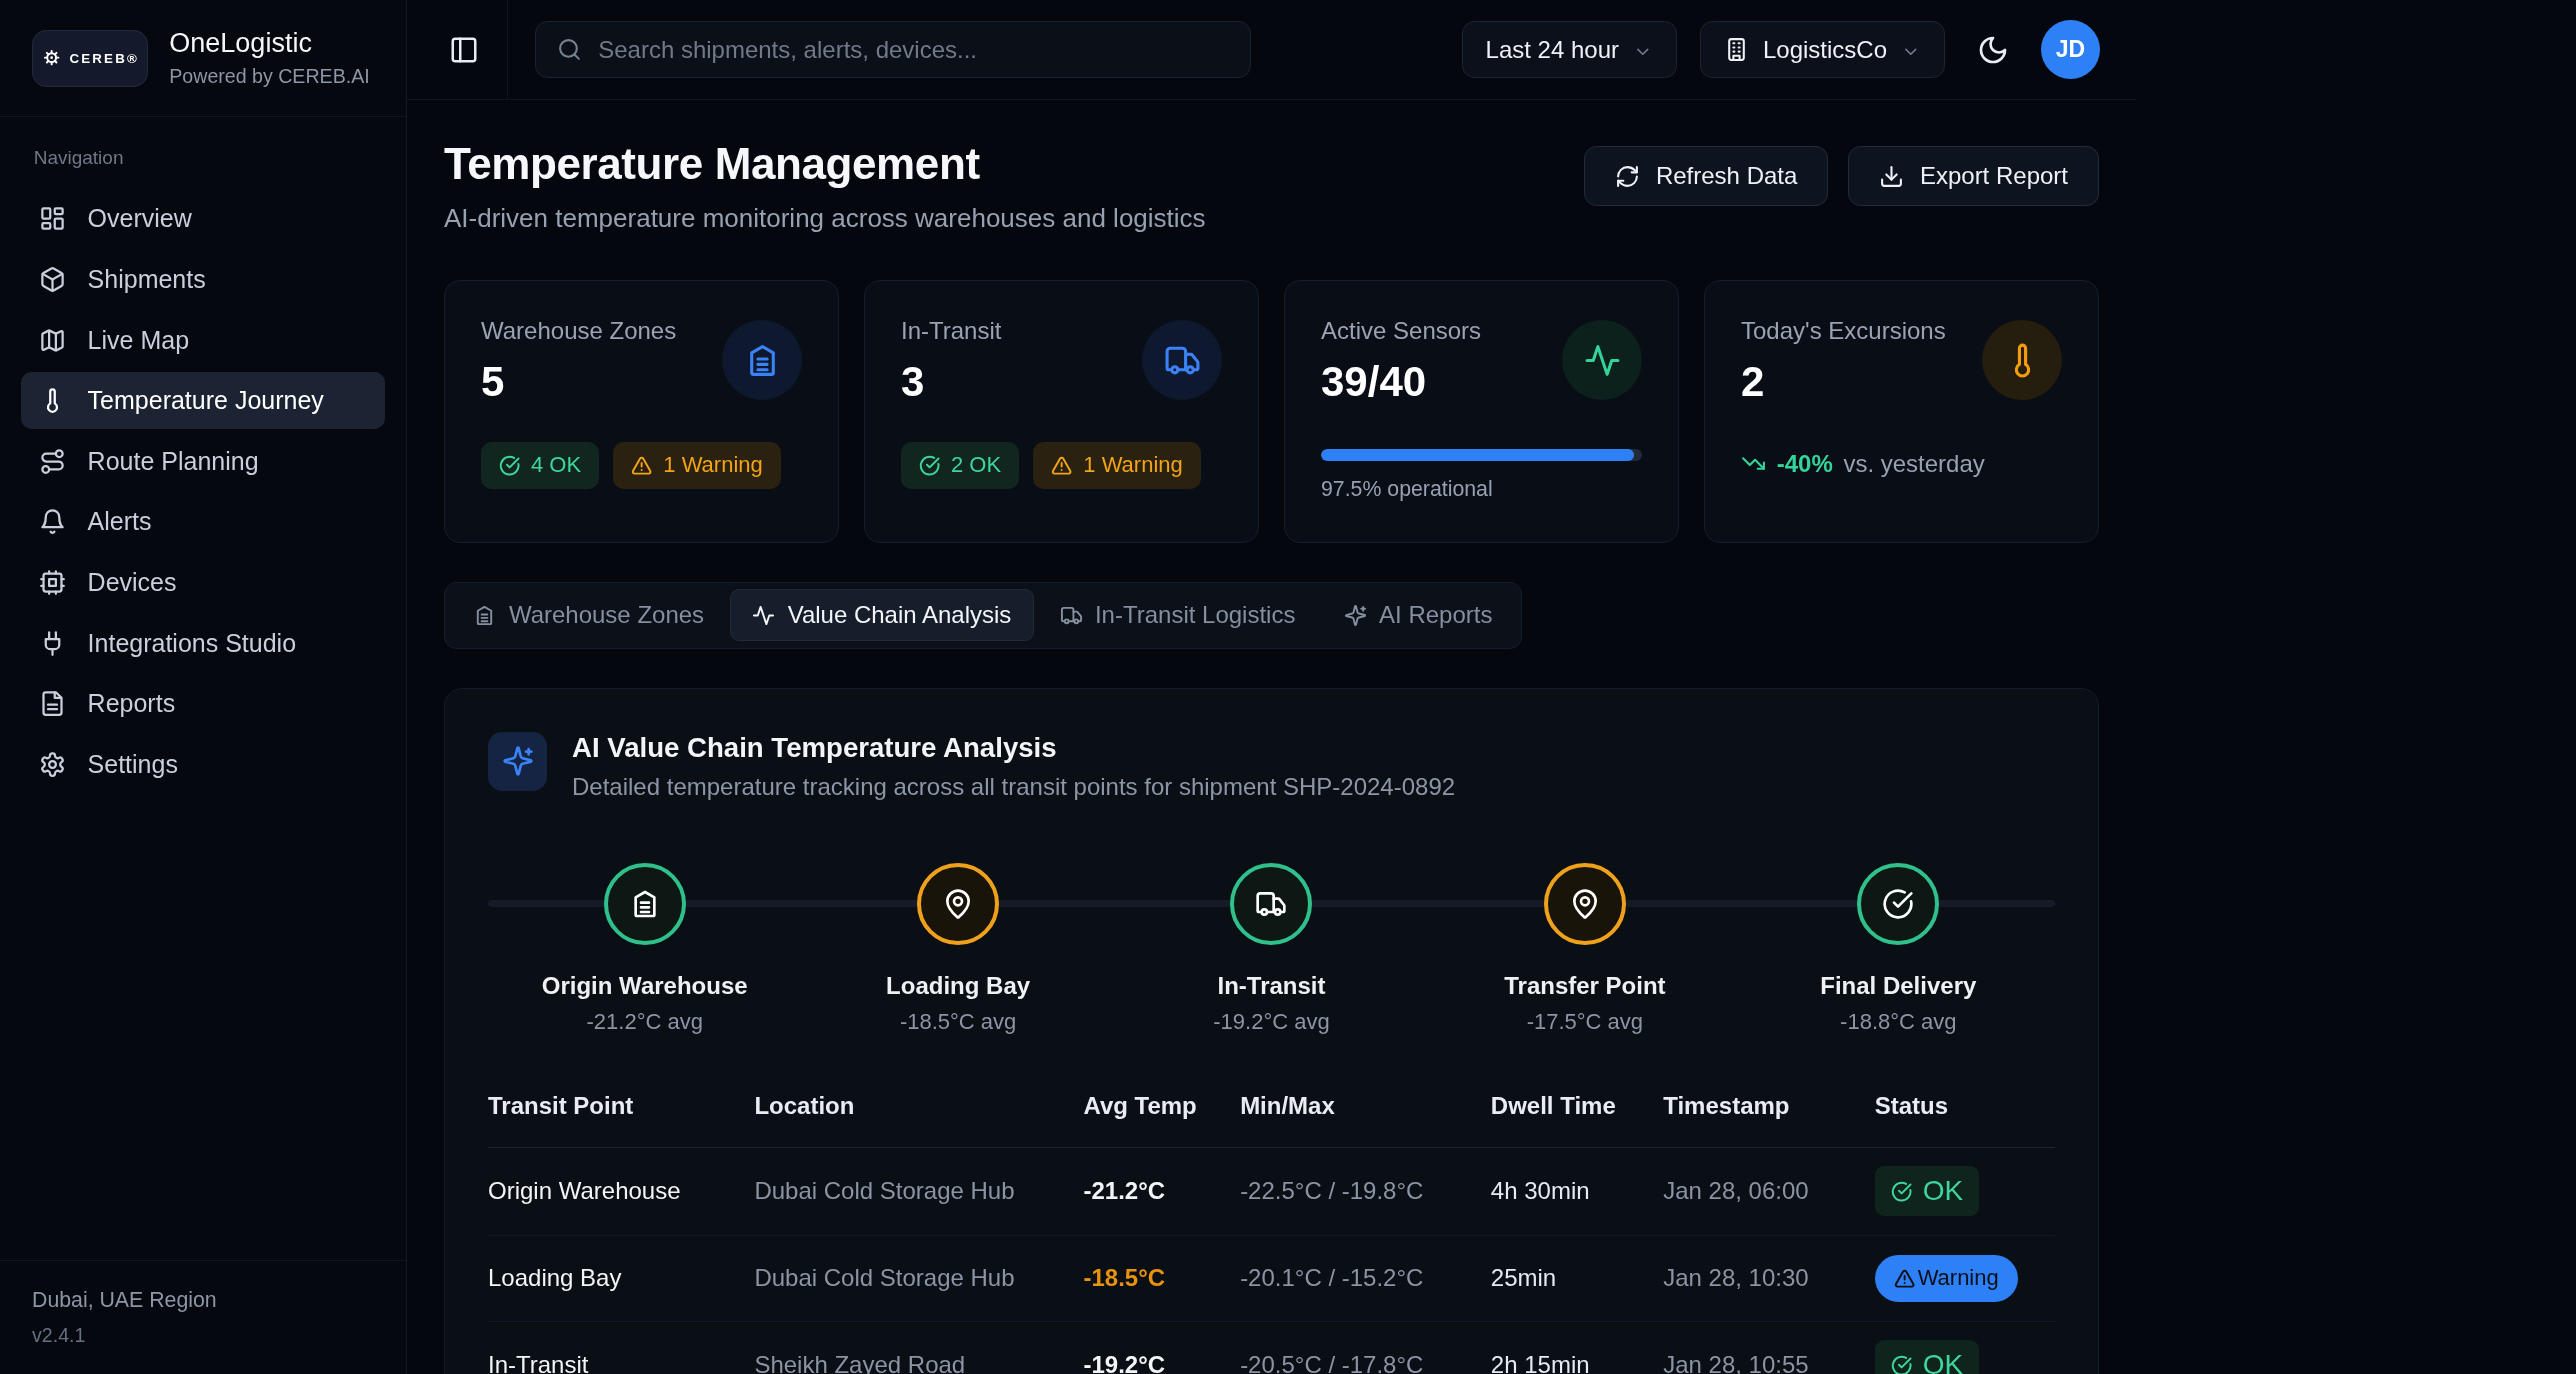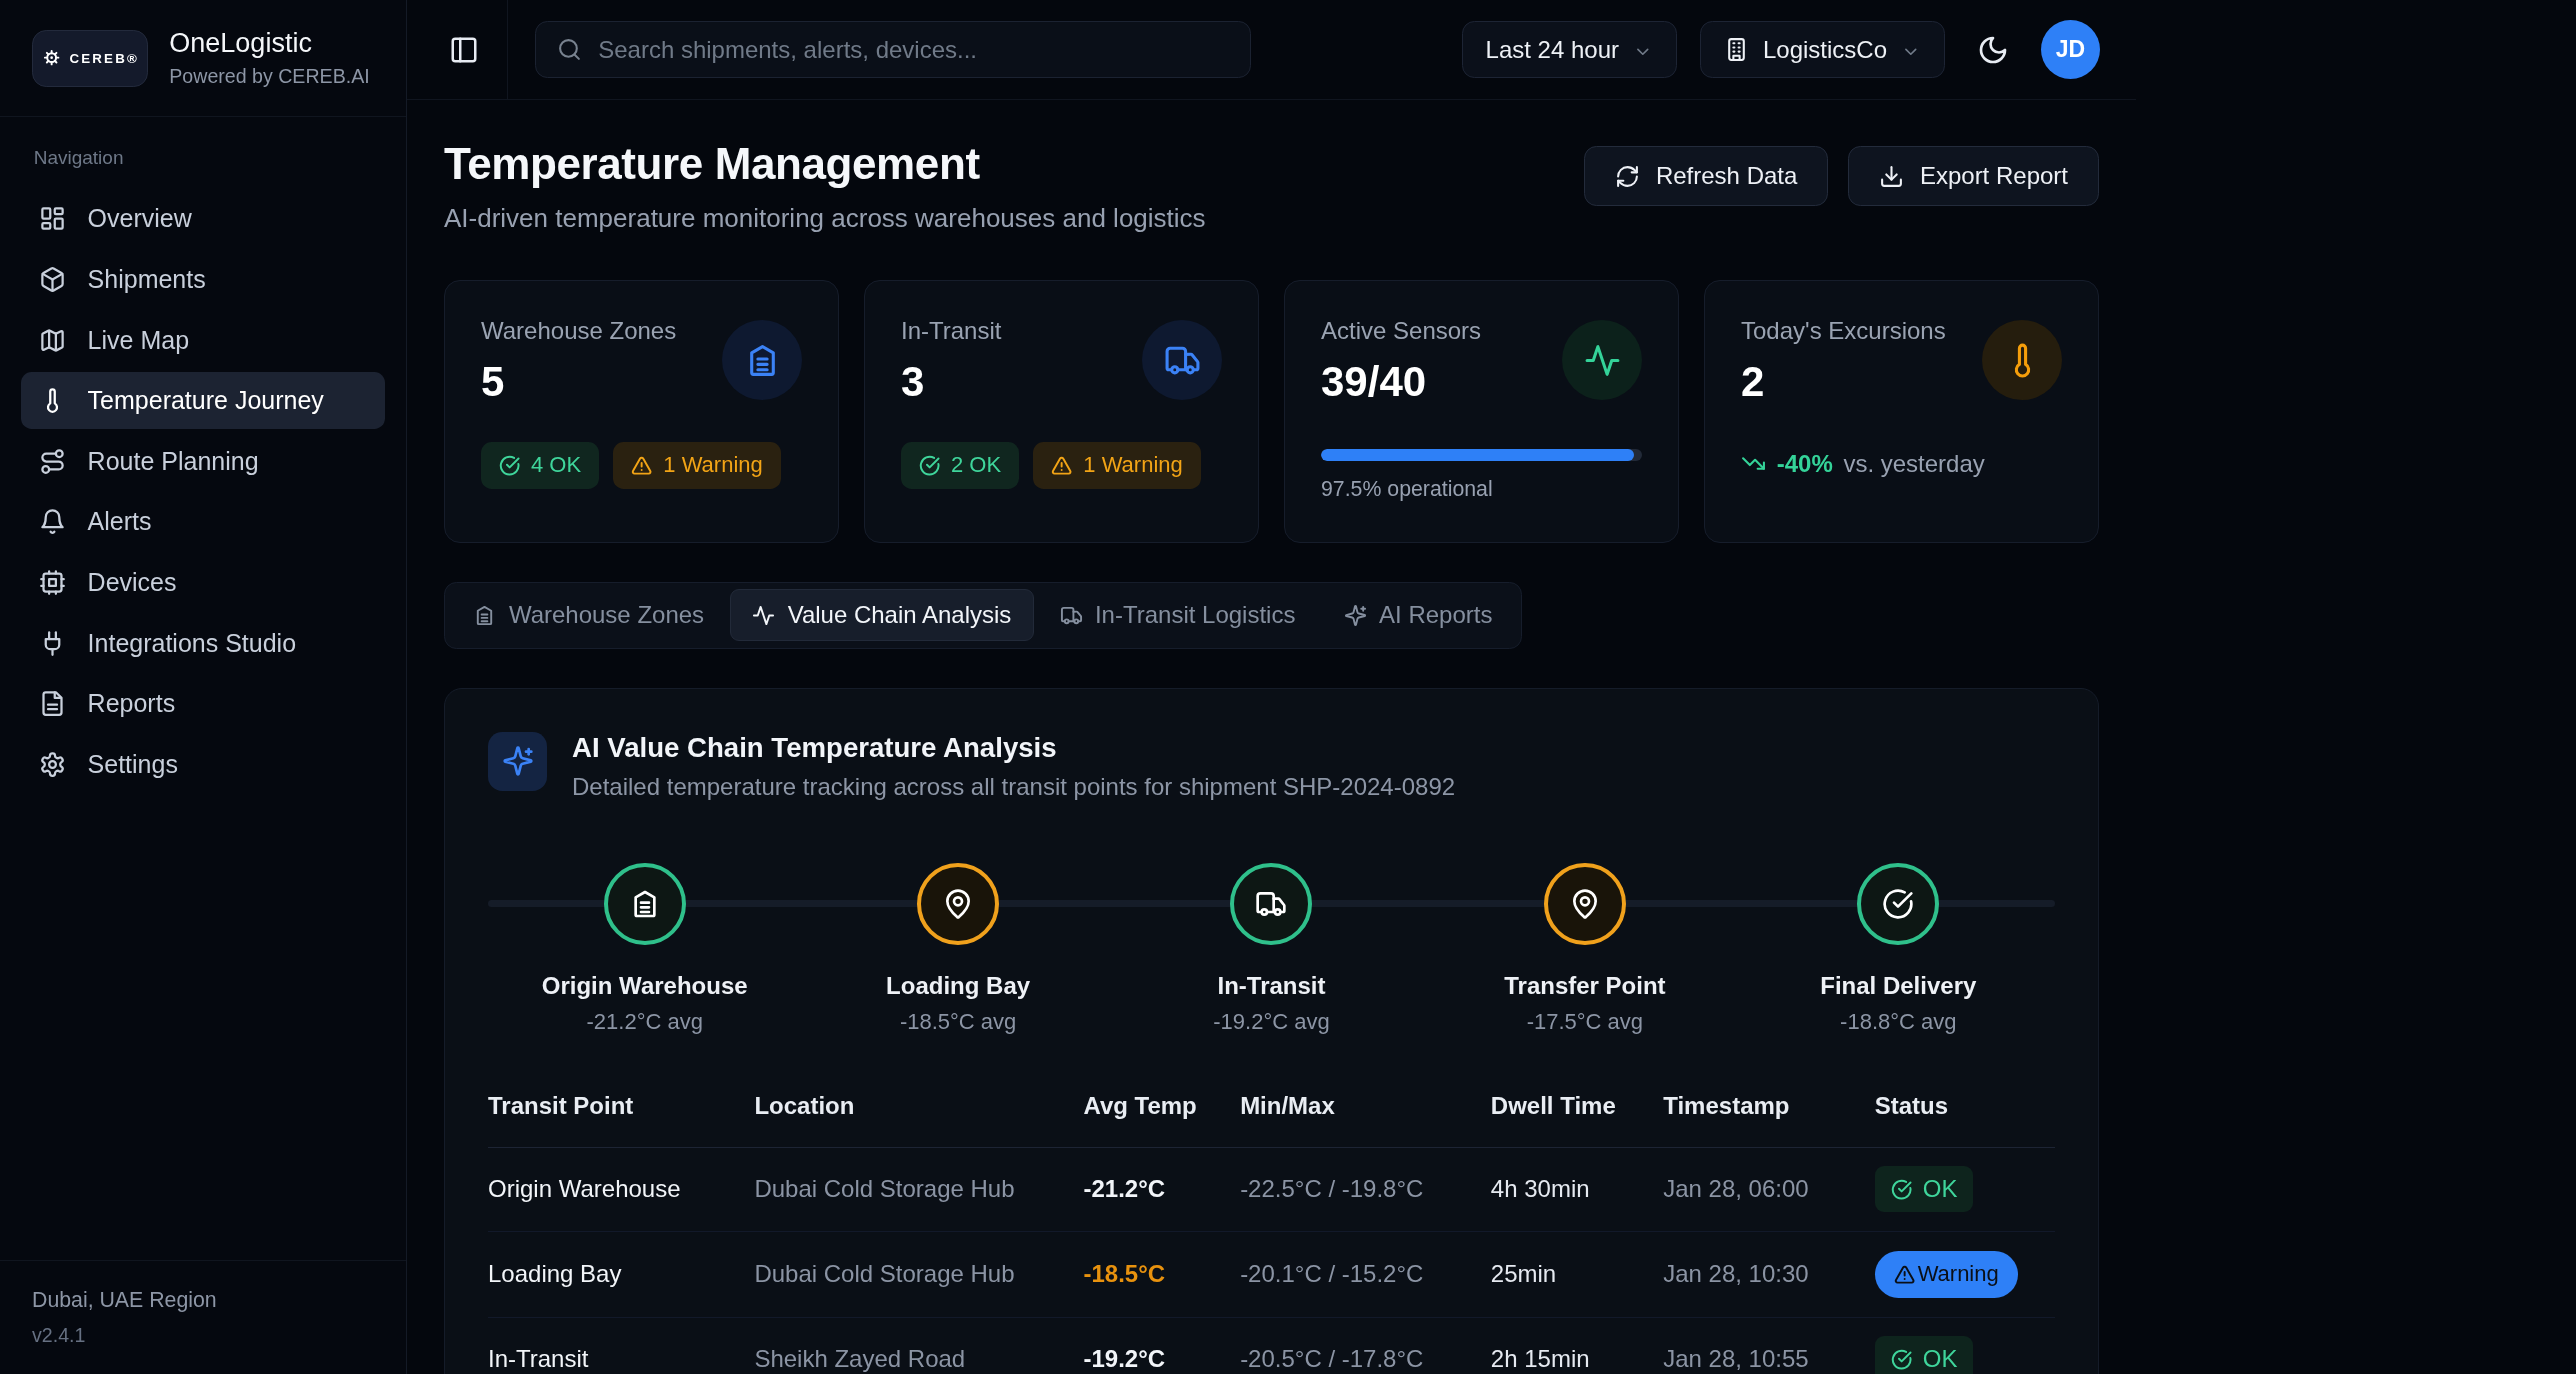--- a/index.html
+++ b/index.html
@@ -106,21 +106,21 @@
 
   
   .tbl { margin-top:57px; width:100%; border-collapse:collapse; table-layout:fixed; }
   .tbl th { text-align:left; font-size:24px; font-weight:700; color:#e9edf3; padding:0 0 27px; border-bottom:0.9px solid #1d2434; }
   .tbl td { font-size:24px; padding:18.7px 0; border-bottom:0.9px solid #12192a; vertical-align:middle; }
   .td-point { color:#f2f5f9; }
   .td-loc, .td-minmax, .td-time { color:#8b94a4; }
   .td-avg { color:#f2f5f9; font-weight:700; }
   .td-avg.warn { color:#e8920e; }
   .td-dwell { color:#e6eaf1; }
-  .badge-ok { display:inline-flex; align-items:center; gap:10.7px; background:#0e241d; color:#3fd59b; border-radius:9px; padding:9px 16px; font-size:24px; }
+  .badge-ok { display:inline-flex; align-items:center; gap:10.7px; background:#0e241d; color:#3fd59b; border-radius:9px; padding:9px 16px; font-size:28px; }
   .badge-ok svg { width:21.3px; height:21.3px; }
   .badge-warn { display:inline-flex; align-items:center; gap:2px; background:#2e80f7; color:#0a0f17; border-radius:888px; padding:10.7px 19.6px; font-size:22px; font-weight:400; }
   .badge-warn svg { width:21.3px; height:21.3px; }
   .ic { display:inline-flex; }
 </style>
 </head>
 <body>
 
 <div class="app">
 

